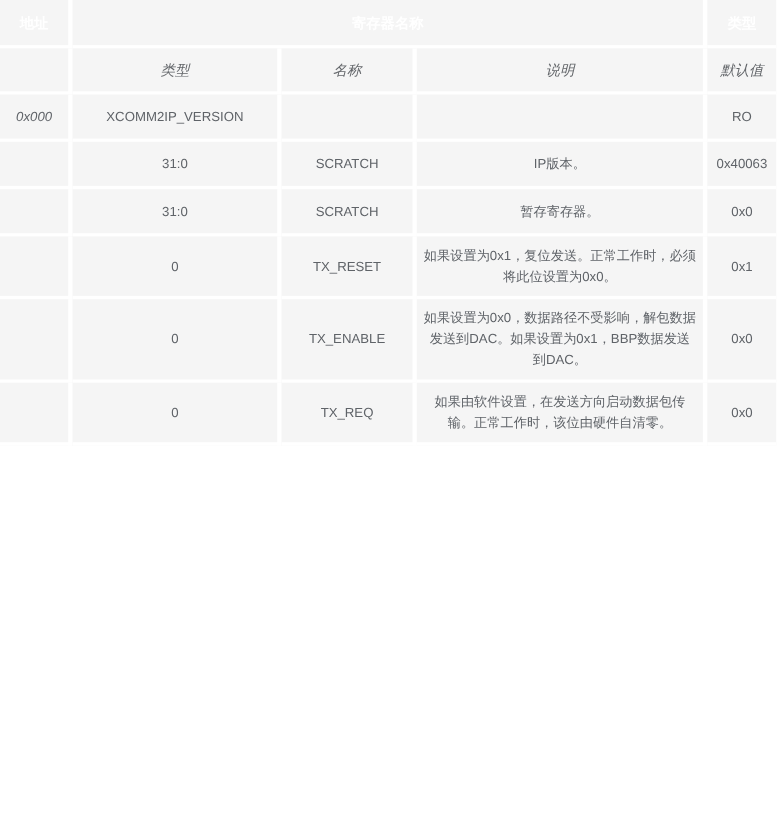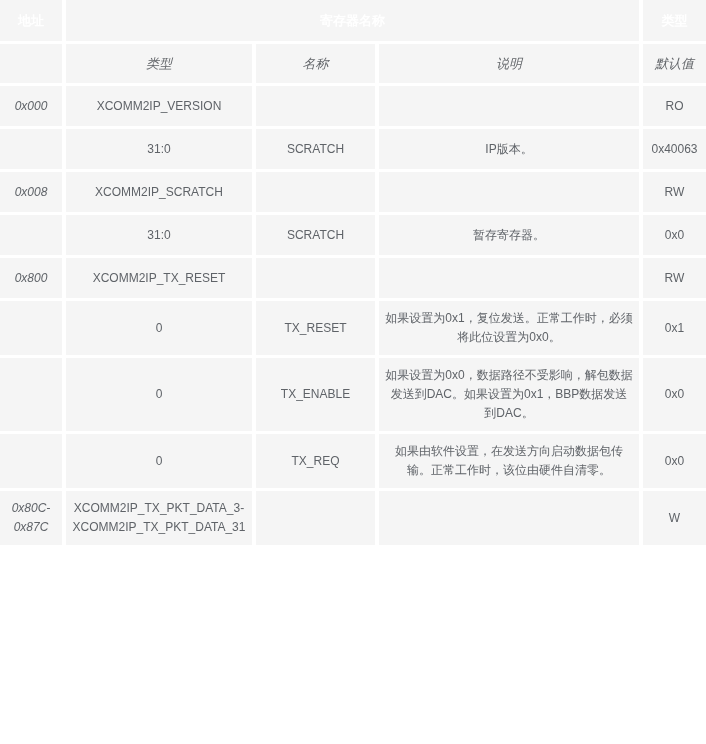--- a/index.html
+++ b/index.html
@@ -107,39 +107,25 @@
           <td class="c4">RO</td>
         </tr>
         <tr>
           <td class="c0"></td>
           <td class="c1">31:0</td>
           <td class="c2">SCRATCH</td>
           <td class="c3">IP版本。</td>
           <td class="c4">0x40063</td>
         </tr>
         <tr>
-          <td class="c0">0x008</td>
-          <td class="c1">XCOMM2IP_SCRATCH</td>
-          <td class="c2"></td>
-          <td class="c3"></td>
-          <td class="c4">RW</td>
-        </tr>
-        <tr>
           <td class="c0"></td>
           <td class="c1">31:0</td>
           <td class="c2">SCRATCH</td>
           <td class="c3">暂存寄存器。</td>
           <td class="c4">0x0</td>
-        </tr>
-        <tr>
-          <td class="c0">0x800</td>
-          <td class="c1">XCOMM2IP_TX_RESET</td>
-          <td class="c2"></td>
-          <td class="c3"></td>
-          <td class="c4">RW</td>
         </tr>
         <tr>
           <td class="c0"></td>
           <td class="c1">0</td>
           <td class="c2">TX_RESET</td>
           <td class="c3">如果设置为0x1，复位发送。正常工作时，必须将此位设置为0x0。</td>
           <td class="c4">0x1</td>
         </tr>
         <tr>
           <td class="c0"></td>
@@ -148,22 +134,15 @@
           <td class="c3">如果设置为0x0，数据路径不受影响，解包数据发送到DAC。如果设置为0x1，BBP数据发送到DAC。</td>
           <td class="c4">0x0</td>
         </tr>
         <tr>
           <td class="c0"></td>
           <td class="c1">0</td>
           <td class="c2">TX_REQ</td>
           <td class="c3">如果由软件设置，在发送方向启动数据包传输。正常工作时，该位由硬件自清零。</td>
           <td class="c4">0x0</td>
         </tr>
-        <tr>
-          <td class="c0">0x80C-0x87C</td>
-          <td class="c1">XCOMM2IP_TX_PKT_DATA_3-XCOMM2IP_TX_PKT_DATA_31</td>
-          <td class="c2"></td>
-          <td class="c3"></td>
-          <td class="c4">W</td>
-        </tr>
       </tbody>
   </table>
 </div>
 
 </body></html>

